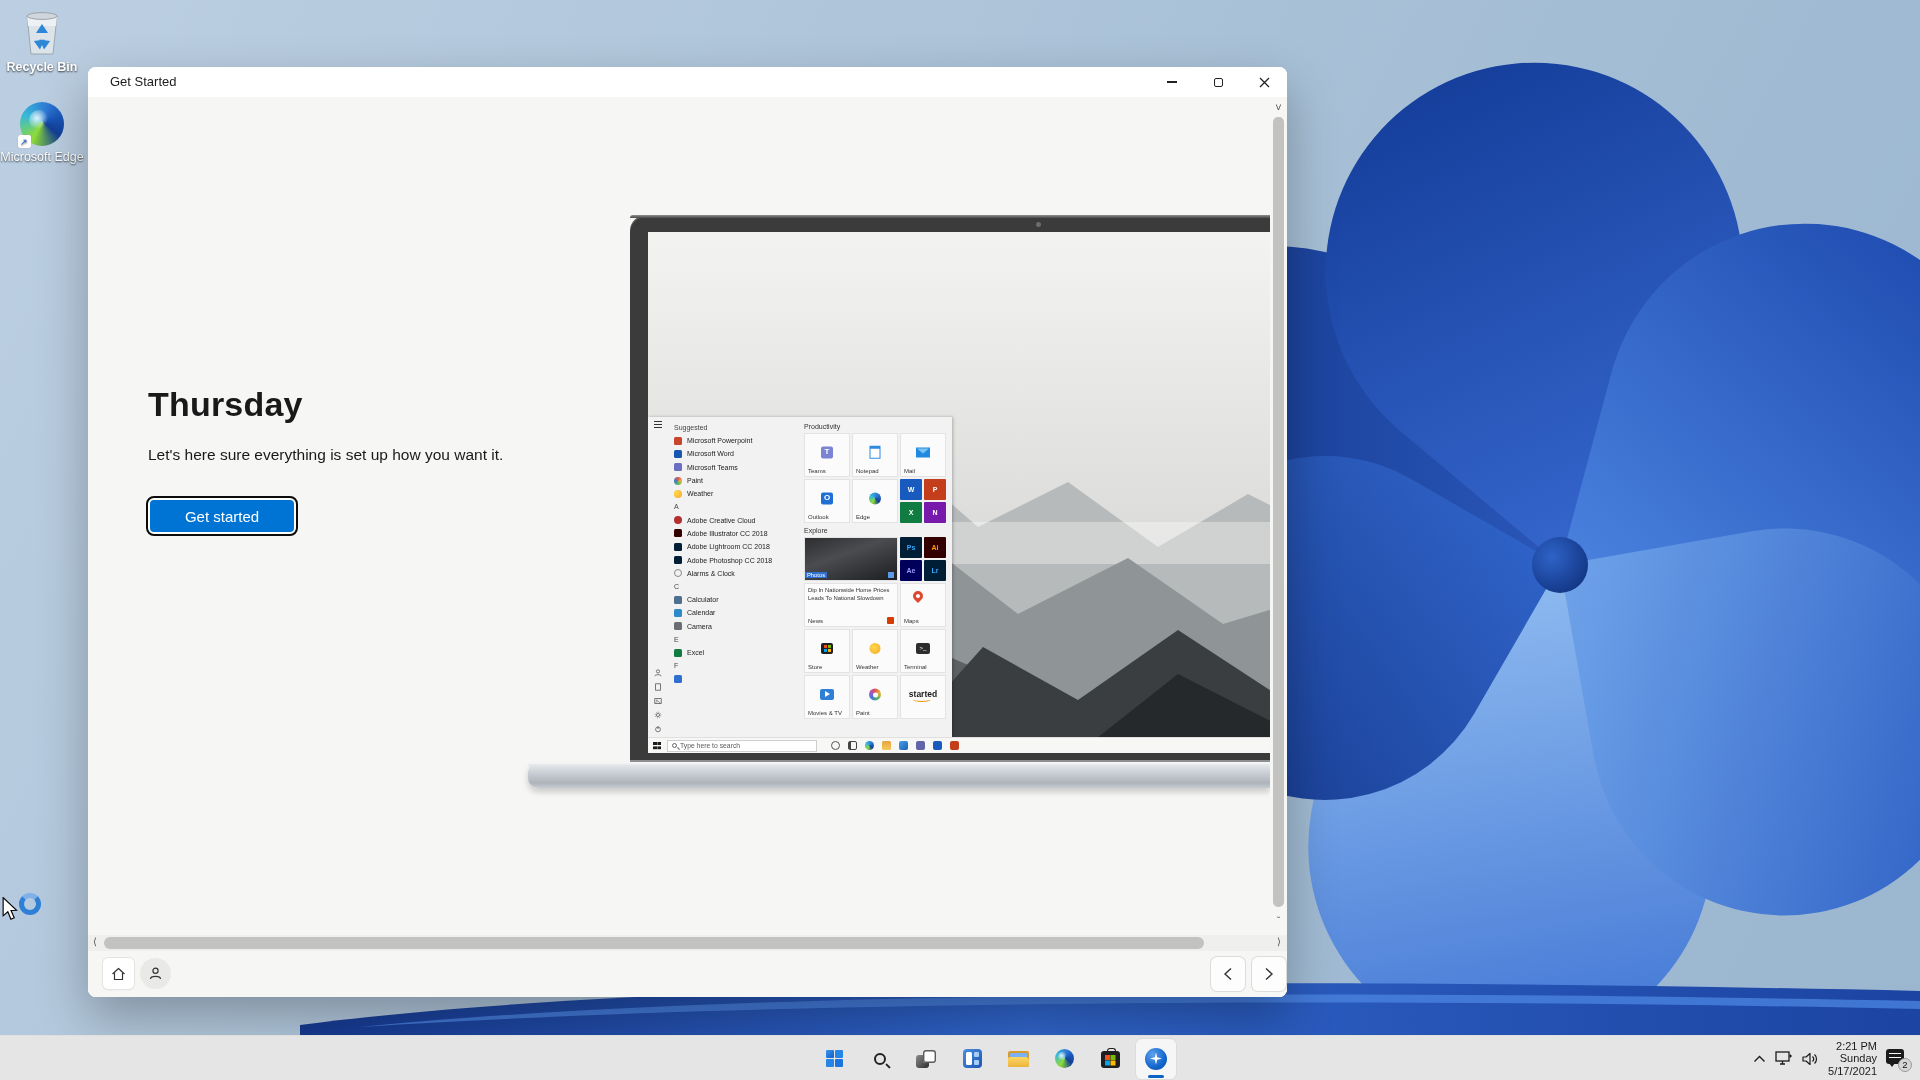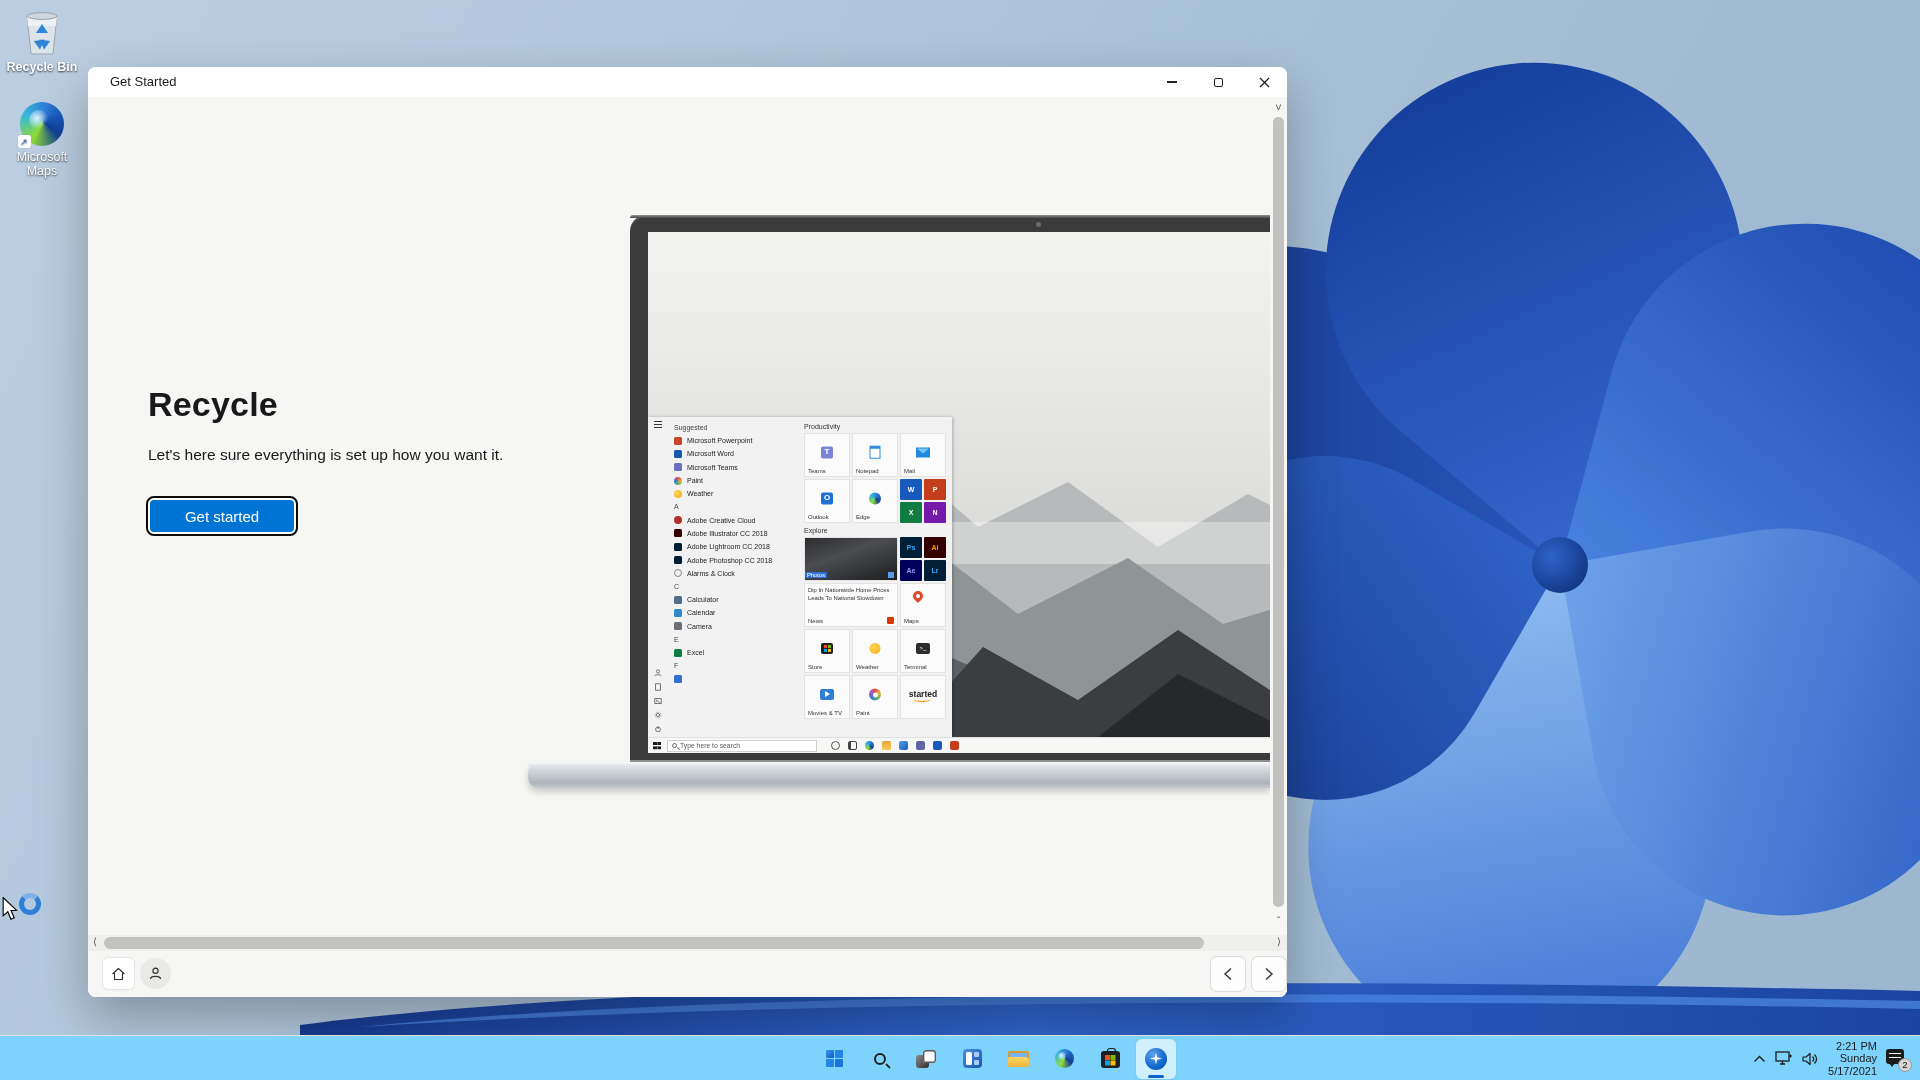--- a/index.html
+++ b/index.html
@@ -162,21 +162,21 @@
   .hscroll { position:absolute; left:0; top:838px; width:1199px; height:16px; background:#efefed; }
   .hthumb { position:absolute; left:16px; top:2px; width:1100px; height:12px; background:#c2c2c0; border-radius:6px; }
   #footer { position:absolute; left:0; top:854px; width:1199px; height:46px; background:#f6f6f4; }
   .fbtn { position:absolute; width:31px; height:31px; border-radius:5px; background:#fff;
     box-shadow:0 0 0 1px #e4e4e2,0 1px 2px rgba(0,0,0,.08); display:flex; align-items:center; justify-content:center; }
   .fbtn.round { border-radius:50%; background:#e9e9e7; box-shadow:none; }
   .navbtn { position:absolute; width:34px; height:34px; border-radius:6px; background:#fdfdfd;
     box-shadow:0 0 0 1px #dcdcda; display:flex; align-items:center; justify-content:center; }
 
   
-  #taskbar { position:absolute; left:0; bottom:0; width:1920px; height:45px; background:#7dd3fc;
+  #taskbar { position:absolute; left:0; bottom:0; width:1920px; height:45px; background:#e5e5e5;
     border-top:1px solid #dfe0de; z-index:50; }
   #tb-center { position:absolute; left:50%; top:0; transform:translateX(calc(-50% + 35px)); height:45px;
     display:flex; align-items:center; gap:6px; }
   .tb-btn { width:40px; height:40px; border-radius:6px; display:flex; align-items:center; justify-content:center;
     position:relative; }
   .tb-btn.active { background:rgba(255,255,255,.65); box-shadow:0 0 0 1px rgba(0,0,0,.04); }
   .tb-btn.active .under { position:absolute; bottom:1px; left:50%; transform:translateX(-50%);
     width:16px; height:3px; border-radius:2px; background:#0b63c8; }
   .start11 { width:17px; height:17px; position:relative; }
   .start11:before { content:""; position:absolute; width:8px; height:8px; border-radius:1px;
@@ -259,21 +259,21 @@
       <path d="M32,34 l-10,-4 l2,11 Z" transform="rotate(-14 27 37)"></path>
     </g>
   </svg>
   <span>Recycle Bin</span>
 </div>
 
 <div class="desk-icon" style="left:0px; top:102px;">
   <span class="edge-ball ic">
     <span class="shortcut"></span>
   </span>
-  <span style="display:block; width:84px;">Microsoft Maps</span>
+  <span style="display:block; width:84px;">Microsoft Edge</span>
 </div>
 
 <div id="win">
   <div id="titlebar">
     <span class="title">Get Started</span>
     <div class="ctrls">
       <div class="ctrl">
           <div class="g-min"></div>
         </div>
       <div class="ctrl">
@@ -283,21 +283,21 @@
         <svg width="11" height="11" viewBox="0 0 11 11">
           <path d="M1,1 L10,10 M10,1 L1,10" stroke="#222" stroke-width="1.3"></path>
         </svg>
       </div>
     </div>
   </div>
 
   <div id="winbody">
 
     <div id="welcome">
-      <h1>Recycle</h1>
+      <h1>Thursday</h1>
       <p>Let's here sure everything is set up how you want it.</p>
       <button id="cta">Get started</button>
     </div>
 
     <div id="laptop">
       <div id="bezel">
         <div id="cam"></div>
       </div>
       <div id="screen">
         <svg id="mountains" width="710" height="521" viewBox="0 0 710 521">

